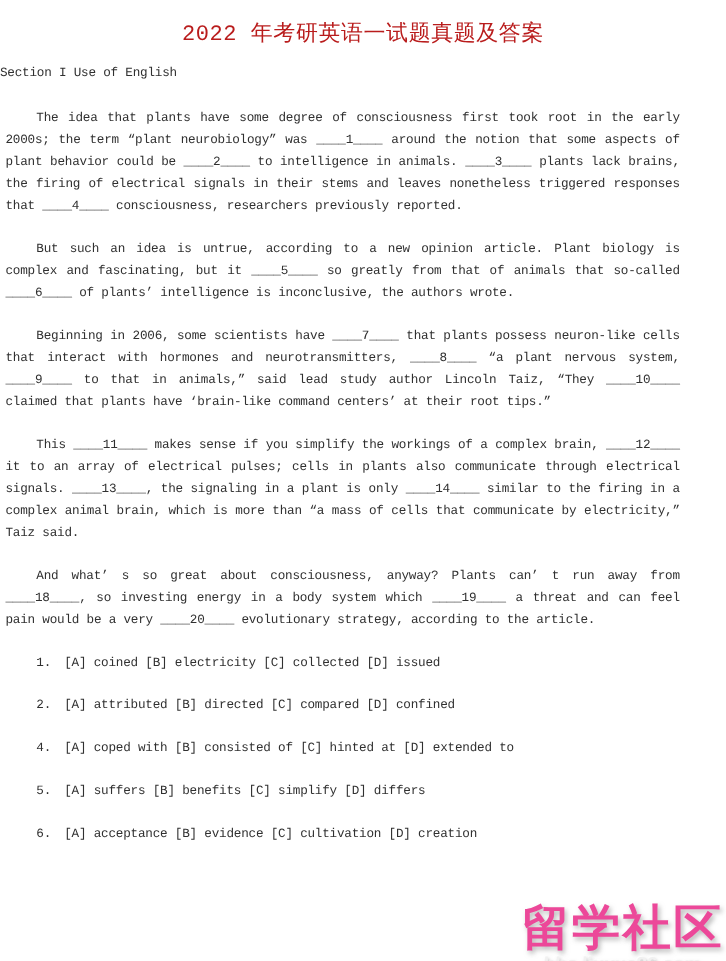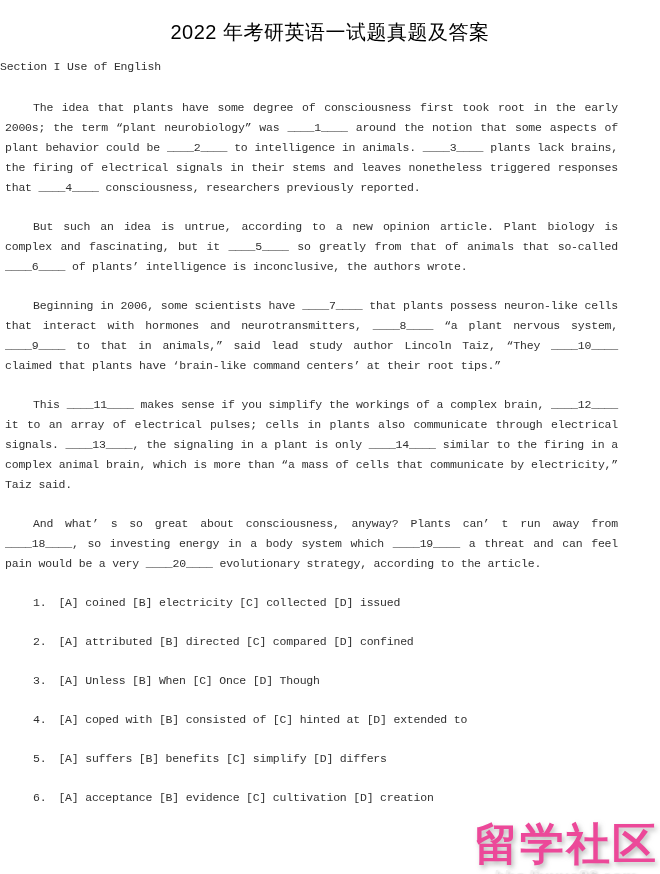--- a/index.html
+++ b/index.html
@@ -11,27 +11,27 @@
     position: relative;
     font-family: "Liberation Mono", "DejaVu Sans Mono", monospace;
     color: #303030;
   }
   .page {
     position: relative;
     width: 660px;
     height: 874px;
   }
   .doc-title {
-    font-family: Liberation Sans, sans-serif;
+    font-family: Liberation Mono, monospace;
     font-size: 20px;
     line-height: 26px;
     font-weight: 400;
     text-align: center;
     padding-top: 6px;
-    color: #000000;
+    color: #b91c1c;
     letter-spacing: 0.5px;
   }
   .section-heading {
     margin-top: 9px;
     font-size: 11.5px;
     line-height: 15px;
     letter-spacing: -0.2px;
   }
   .passage {
     margin-top: 24px;
@@ -101,21 +101,20 @@
     <p>The idea that plants have some degree of consciousness first took root in the early 2000s; the term “plant neurobiology” was ____1____ around the notion that some aspects of plant behavior could be ____2____ to intelligence in animals. ____3____ plants lack brains, the firing of electrical signals in their stems and leaves nonetheless triggered responses that ____4____ consciousness, researchers previously reported.</p>
     <p>But such an idea is untrue, according to a new opinion article. Plant biology is complex and fascinating, but it ____5____ so greatly from that of animals that so-called ____6____ of plants’ intelligence is inconclusive, the authors wrote.</p>
     <p>Beginning in 2006, some scientists have ____7____ that plants possess neuron-like cells that interact with hormones and neurotransmitters, ____8____ “a plant nervous system, ____9____ to that in animals,” said lead study author Lincoln Taiz, “They ____10____ claimed that plants have ‘brain-like command centers’ at their root tips.”</p>
     <p>This ____11____ makes sense if you simplify the workings of a complex brain, ____12____ it to an array of electrical pulses; cells in plants also communicate through electrical signals. ____13____, the signaling in a plant is only ____14____ similar to the firing in a complex animal brain, which is more than “a mass of cells that communicate by electricity,” Taiz said.</p>
     <p>And what’ s so great about consciousness, anyway? Plants can’ t run away from ____18____, so investing energy in a body system which ____19____ a threat and can feel pain would be a very ____20____ evolutionary strategy, according to the article.</p>
   </div>
 
   <div class="questions">
       <div class="question"><span class="qnum">1.</span><span class="qopts">[A] coined [B] electricity [C] collected [D] issued</span></div>
       <div class="question"><span class="qnum">2.</span><span class="qopts">[A] attributed [B] directed [C] compared [D] confined</span></div>
-      <div class="question"><span class="qnum">3.</span><span class="qopts">[A] Unless [B] When [C] Once [D] Though</span></div>
       <div class="question"><span class="qnum">4.</span><span class="qopts">[A] coped with [B] consisted of [C] hinted at [D] extended to</span></div>
       <div class="question"><span class="qnum">5.</span><span class="qopts">[A] suffers [B] benefits [C] simplify [D] differs</span></div>
       <div class="question"><span class="qnum">6.</span><span class="qopts">[A] acceptance [B] evidence [C] cultivation [D] creation</span></div>
     </div>
 
   <div class="watermark">
     <div class="wm-logo">留学社区</div>
     <div class="wm-url">bbs.liuxue86.com</div>
   </div>
 

